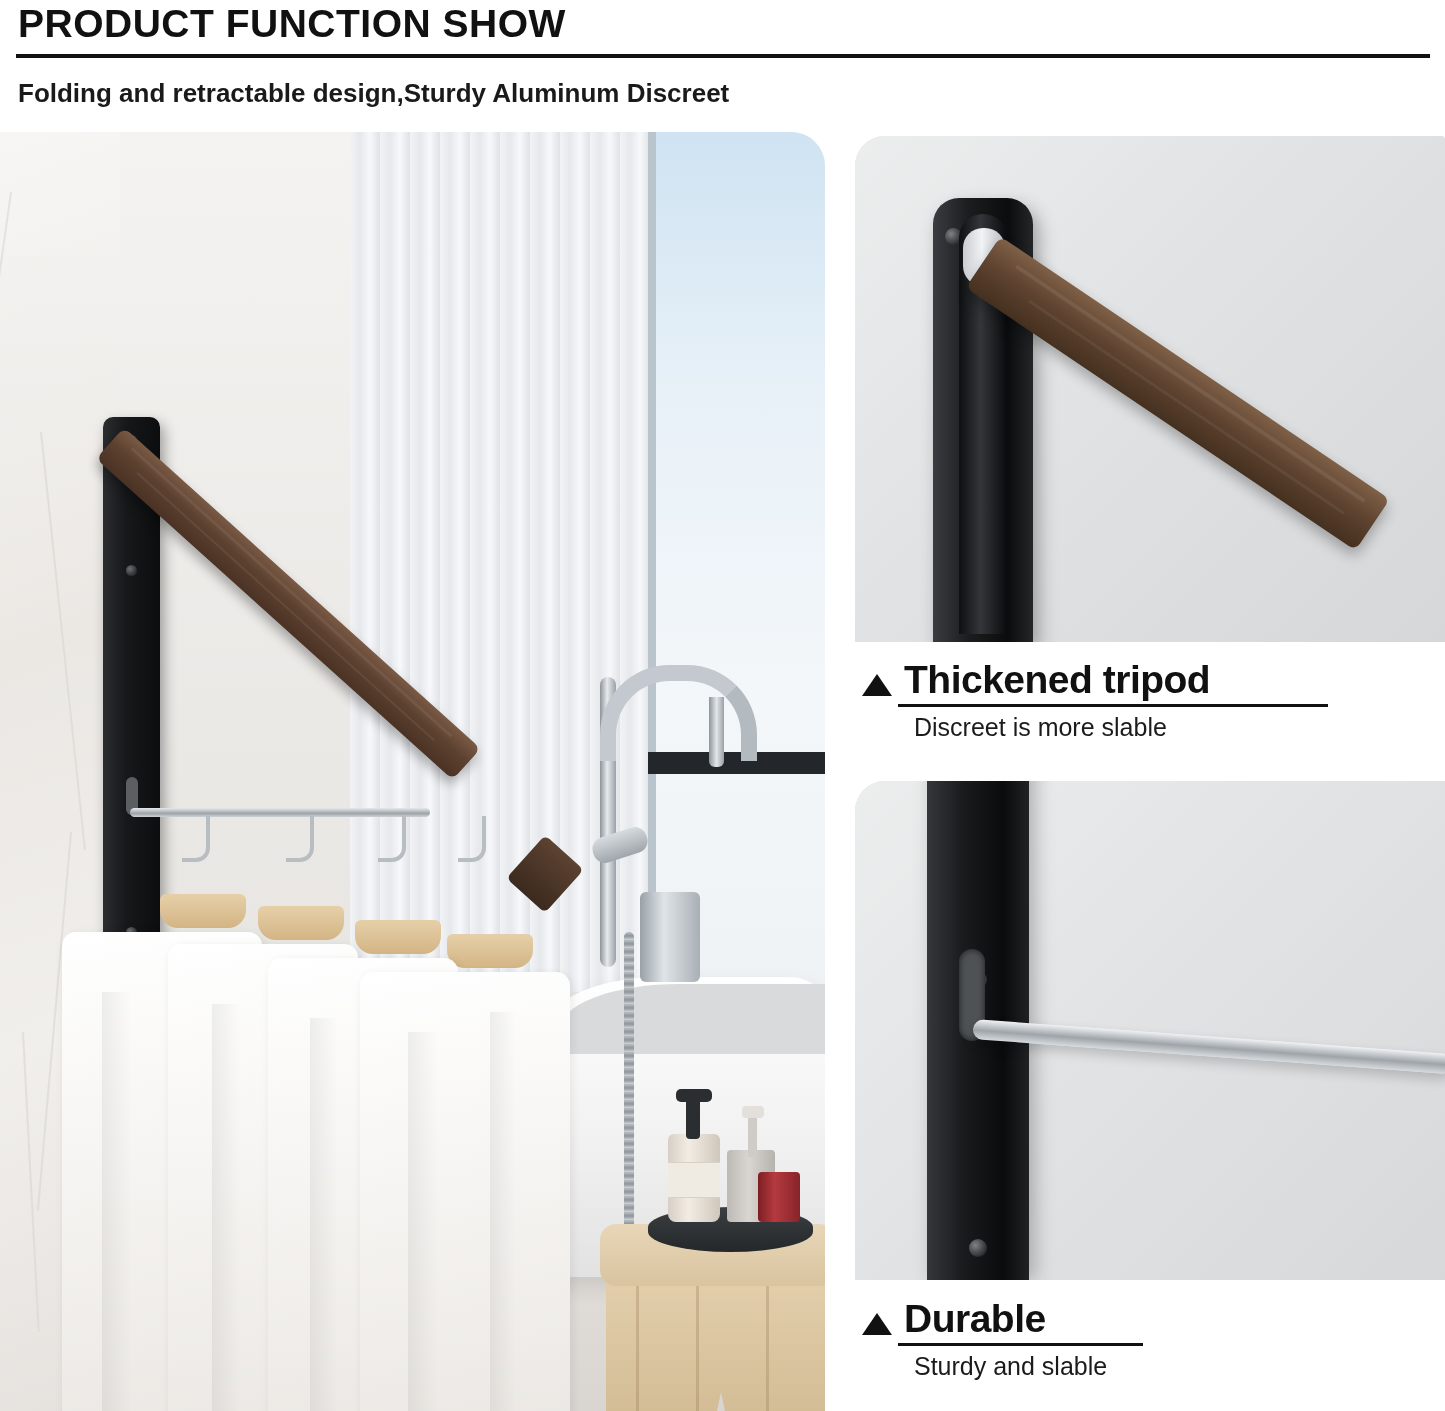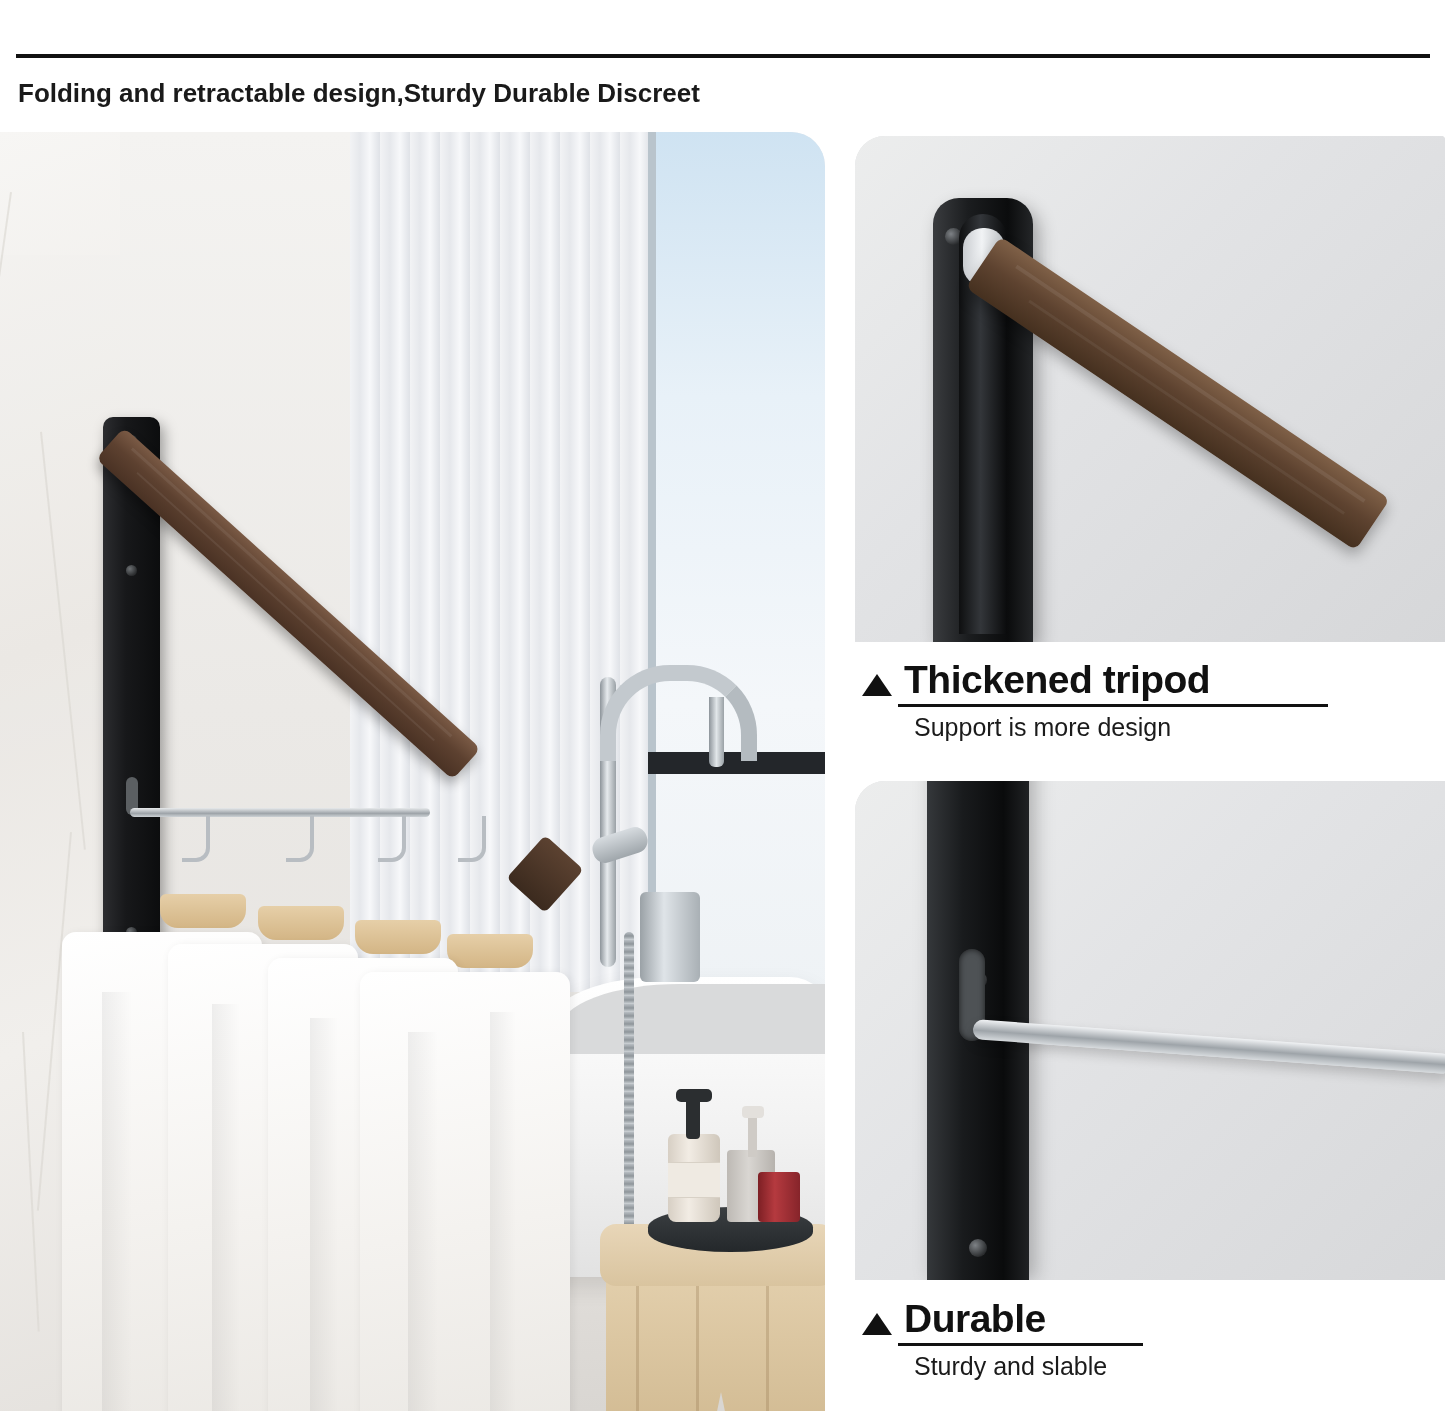--- a/index.html
+++ b/index.html
@@ -399,22 +399,23 @@
   }
   .db-screw {
     width: 18px; height: 18px; border-radius: 50%;
     background: radial-gradient(circle at 35% 35%,#7e8286,#2a2c2e 72%);
   }
 </style>
 </head>
 <body>
 
 <div class="header">
+  <div class="header-title">PRODUCT FUNCTION SHOW</div>
   <div class="header-rule"></div>
-  <div class="header-sub">Folding and retractable design,Sturdy Durable Discreet</div>
+  <div class="header-sub">Folding and retractable design,Sturdy Aluminum Discreet</div>
 </div>
 
 <div class="panel main-photo">
   <div class="abs mp-wall-left"></div>
   <div class="abs mp-wall-marble">
     <div class="abs mp-marble-vein" style="left:10px;top:60px;width:2px;height:320px;transform:rotate(8deg);"></div>
     <div class="abs mp-marble-vein" style="left:40px;top:300px;width:2px;height:420px;transform:rotate(-6deg);"></div>
     <div class="abs mp-marble-vein" style="left:70px;top:700px;width:2px;height:380px;transform:rotate(5deg);"></div>
     <div class="abs mp-marble-vein" style="left:22px;top:900px;width:2px;height:300px;transform:rotate(-3deg);"></div>
   </div>
@@ -521,21 +522,21 @@
     <div class="abs" style="left:60px;top:36px;width:380px;height:3px;background:rgba(255,255,255,.06);"></div>
   </div>
 </div>
 
 <div class="caption caption-top">
   <div class="caption-row">
     <div class="caption-tri"></div>
     <div class="caption-title">Thickened tripod</div>
     <div class="caption-underline"></div>
   </div>
-  <div class="caption-sub">Support is more design</div>
+  <div class="caption-sub">Discreet is more slable</div>
 </div>
 
 <div class="panel detail-bottom">
   <div class="abs db-wall"></div>
   <div class="abs db-bracket">
     <div class="abs db-screw" style="left:42px;top:210px;"></div>
     <div class="abs db-screw" style="left:42px;top:478px;"></div>
   </div>
   <div class="abs db-slot"></div>
   <div class="abs db-rod"></div>

